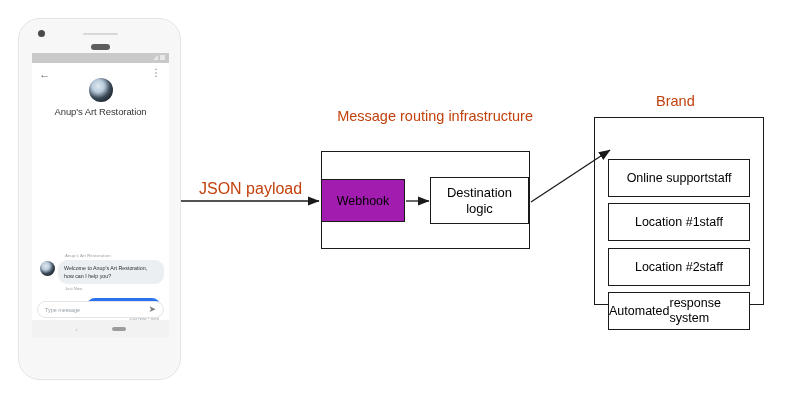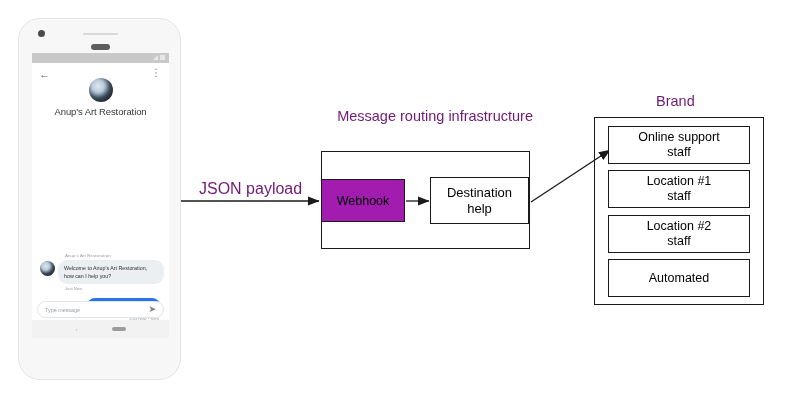--- a/index.html
+++ b/index.html
@@ -242,21 +242,21 @@
     position: absolute;
     left: 0; top: 0;
     width: 785px;
     height: 401px;
     pointer-events: none;
   }
 
   .dlabel {
     position: absolute;
     font-size: 11.5px;
-    color: #701a75;
+    color: #c2410c;
     white-space: nowrap;
   }
 
   #json-payload-label {
     left: 199px;
     top: 180px;
     font-size: 16px;
   }
 
   #mri-title {
@@ -328,26 +328,27 @@
   }
   .brand-item {
     position: absolute;
     left: 608px;
     width: 142px;
     height: 38px;
     border: 1.6px solid #1a1a1a;
     background: #ffffff;
     box-sizing: border-box;
     display: flex;
-    flex-direction: column;
+    flex-direction: row;
     align-items: center;
     justify-content: center;
     font-size: 12.5px;
     line-height: 1.2;
     text-align: left;
+    margin-top: 33px;
   }
   #brand-item-0 { top: 126px; }
   #brand-item-1 { top: 170px; }
   #brand-item-2 { top: 215px; }
   #brand-item-3 { top: 259px; }
 </style>
 </head>
 <body>
 
 <div id="phone-mockup">
@@ -418,33 +419,34 @@
 
 <div class="dlabel" id="json-payload-label">JSON payload</div>
 
 <div class="dlabel" id="mri-title">Message routing infrastructure</div>
 <div id="mri-container"></div>
 <div id="webhook-box">
   <span>Webhook</span>
 </div>
 <div id="destination-logic-box">
   <span>Destination</span>
-  <span>help</span>
+  <span>logic</span>
 </div>
 
 <div class="dlabel" id="brand-title">Brand</div>
 <div id="brand-container"></div>
 
 <div class="brand-item" id="brand-item-0">
   <span>Online support</span>
   <span>staff</span>
 </div>
 <div class="brand-item" id="brand-item-1">
   <span>Location #1</span>
   <span>staff</span>
 </div>
 <div class="brand-item" id="brand-item-2">
   <span>Location #2</span>
   <span>staff</span>
 </div>
 <div class="brand-item" id="brand-item-3">
   <span>Automated</span>
+  <span>response system</span>
 </div>
 
 </body></html>

